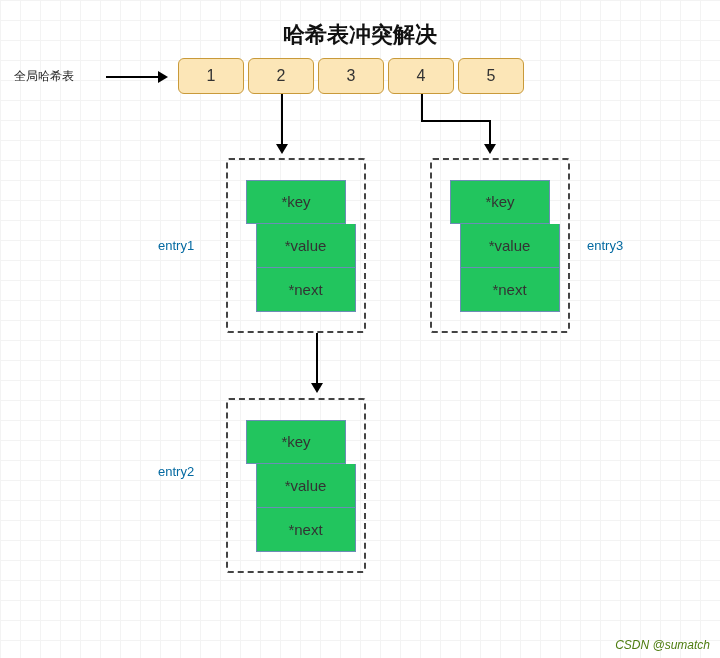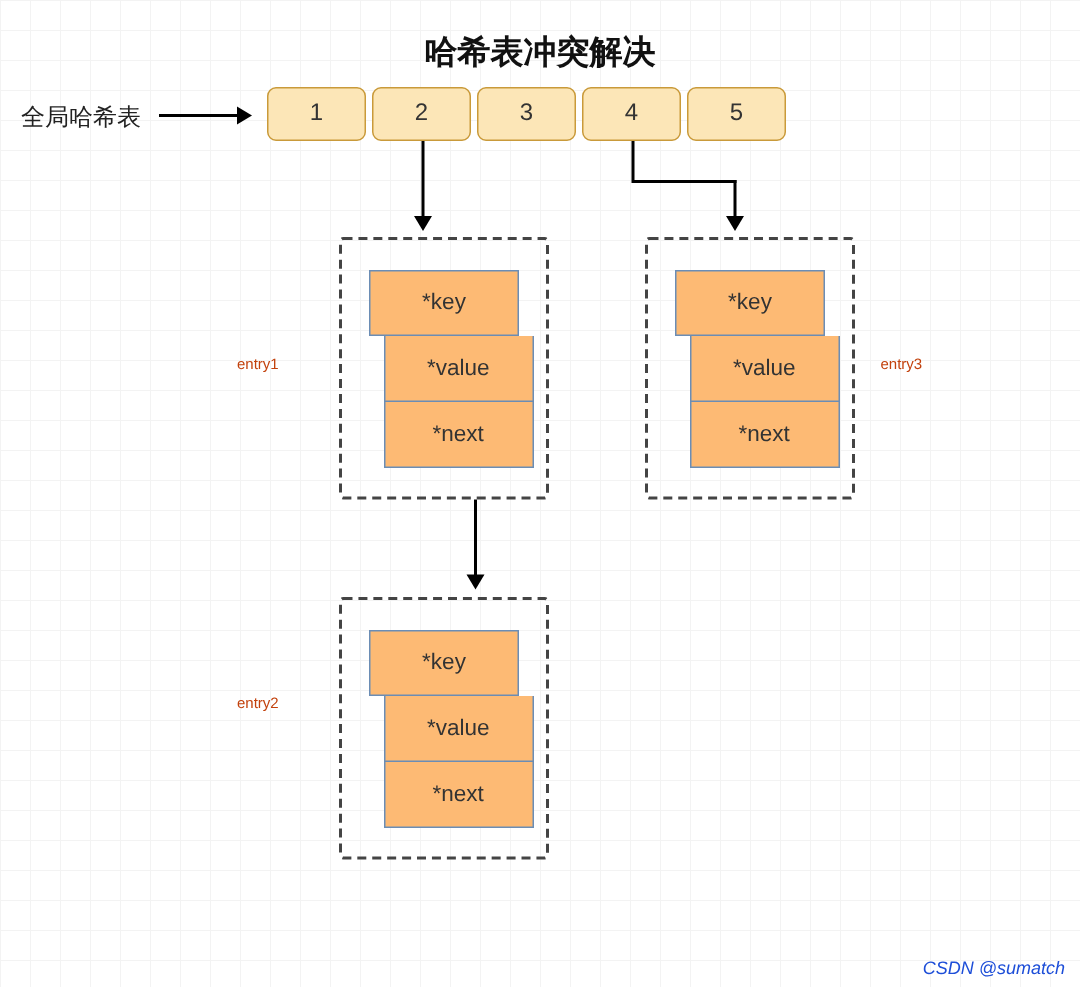--- a/index.html
+++ b/index.html
@@ -21,21 +21,21 @@
     left: 0; right: 0;
     text-align: center;
     font-size: 22px;
     font-weight: bold;
     color: #111;
   }
   .leftlabel {
     position: absolute;
     top: 68px;
     left: 14px;
-    font-size: 16px;
+    font-size: 12px;
     color: #222;
   }
   .arrow-h {
     position: absolute;
     height: 2px;
     background: #000;
   }
   .arrow-h::after {
     content: "";
     position: absolute;
@@ -92,39 +92,39 @@
     display: flex;
     flex-direction: column;
     align-items: center;
     justify-content: center;
     background: rgba(255,255,255,0.0);
   }
   .field {
     width: 100px;
     height: 44px;
     border: 1px solid #6b8db5;
-    background: #fdba74;
+    background: #22c55e;
     display: flex;
     align-items: center;
     justify-content: center;
     font-size: 15px;
     color: #333;
   }
   .field + .field { border-top: none; margin-left: 19px; }
   .entrylabel {
     position: absolute;
-    font-size: 10px;
-    color: #c2410c;
+    font-size: 13px;
+    color: #0369a1;
   }
   .watermark {
     position: absolute;
     right: 10px;
     bottom: 6px;
     font-size: 12px;
-    color: #1d4ed8;
+    color: #4d7c0f;
     font-style: italic;
   }
 </style>
 </head>
 <body>
 
 <div class="title">哈希表冲突解决</div>
 
 <div class="leftlabel">全局哈希表</div>
 <div class="arrow-h" style="top:76px; left:106px; width:60px;"></div>

